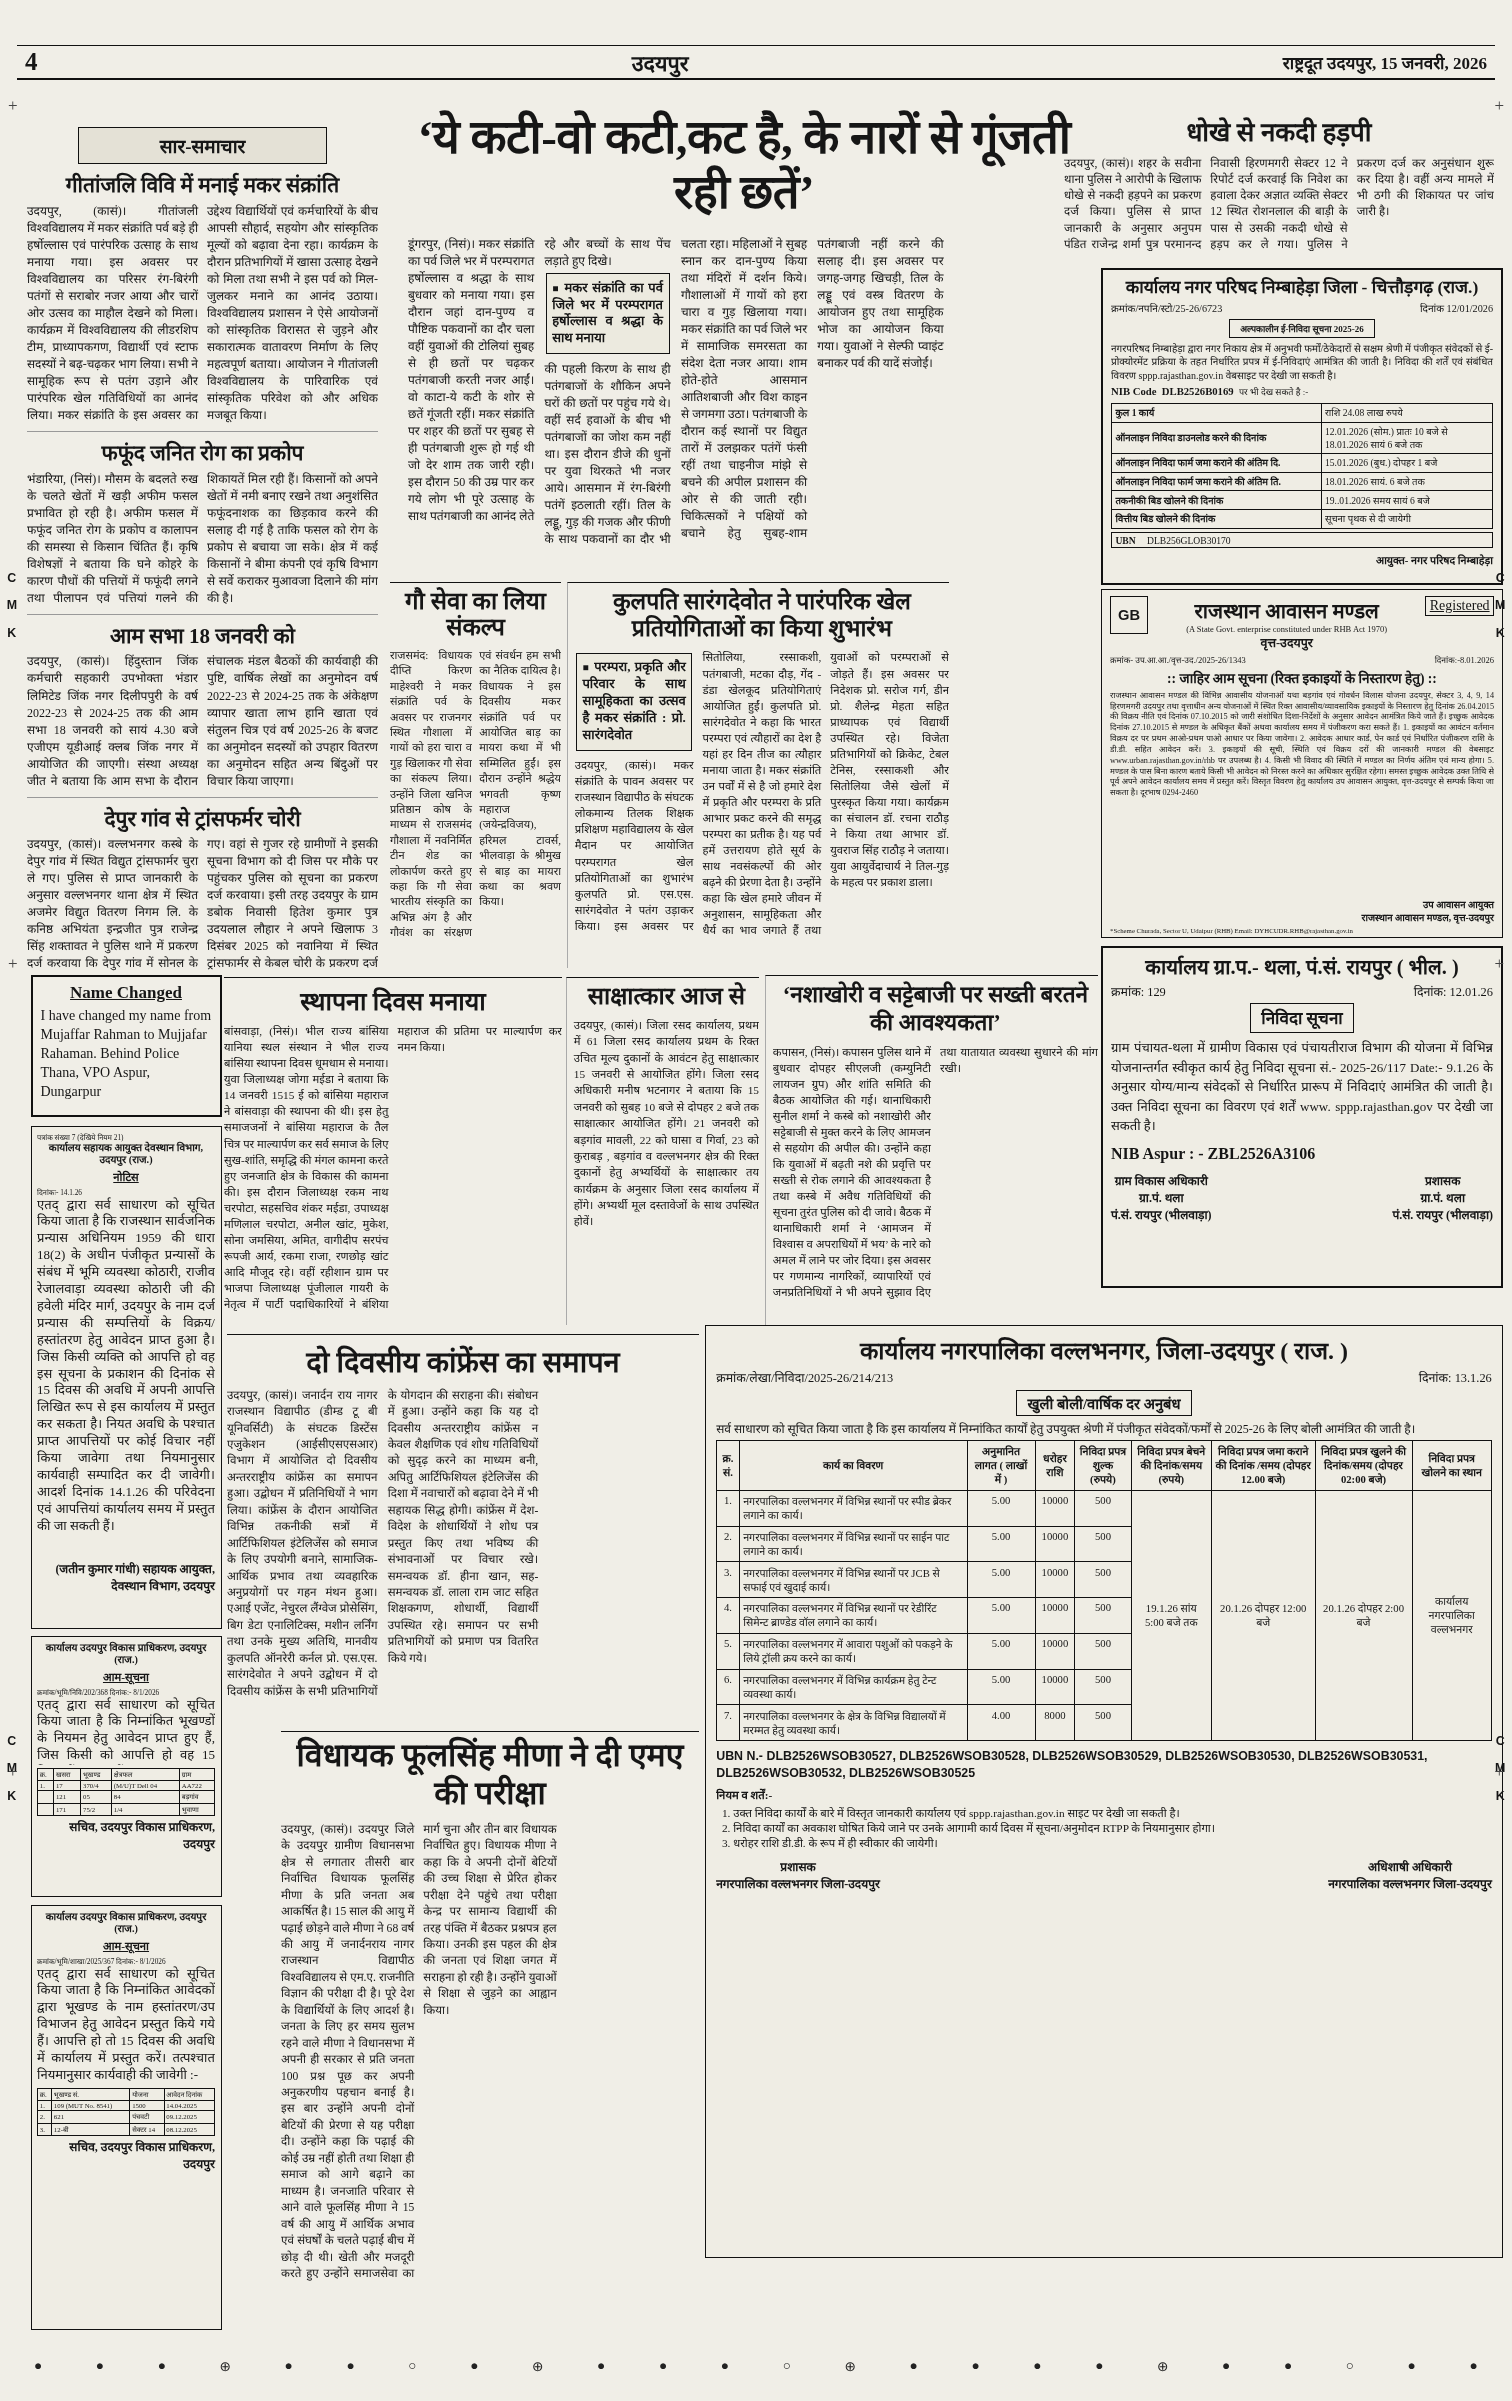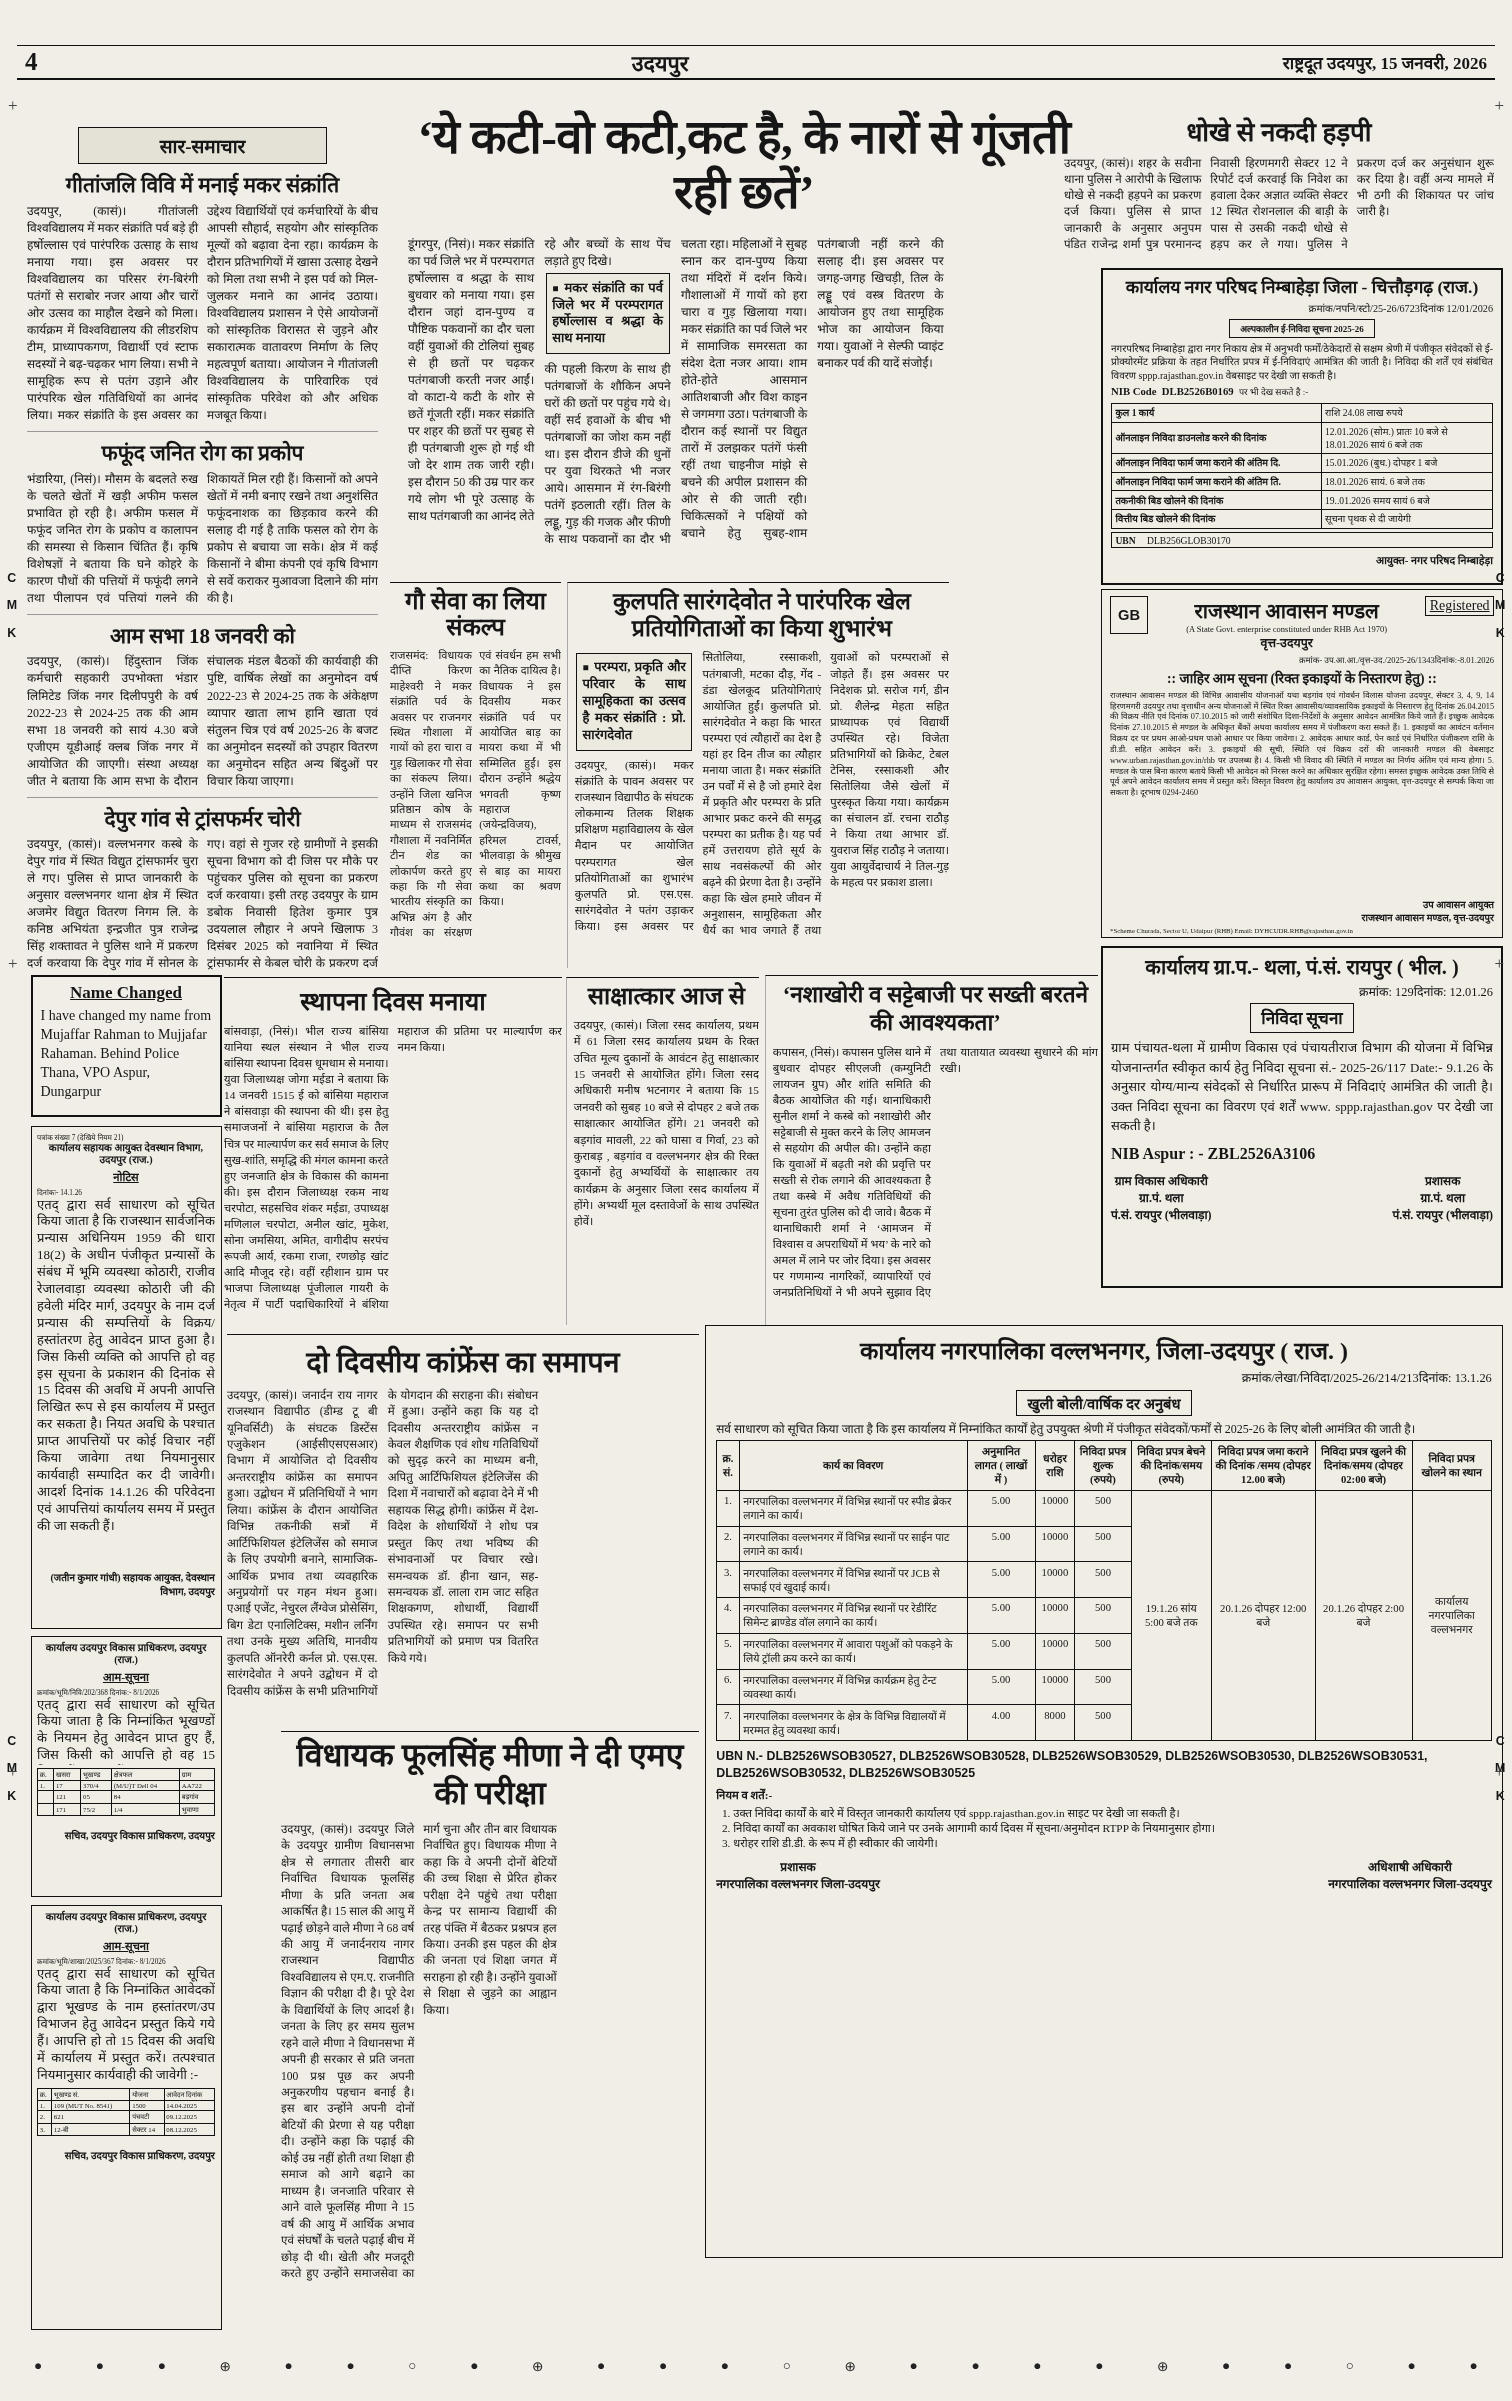--- a/index.html
+++ b/index.html
@@ -45,21 +45,21 @@
   #kulpati .bd{font-size:11.3px;line-height:1.42;column-count:3;column-gap:9px;height:294px;column-fill:auto;}
 
   
   #dhokha{left:1064px;top:113px;width:430px;height:148px;}
   #dhokha h3{font-size:26px;font-weight:bold;text-align:center;margin:0 0 6.8px 0;}
   #dhokha .bd{font-size:11.6px;line-height:1.4;column-count:3;column-gap:9px;height:107px;column-fill:auto;}
 
   
   .tender{border:2.3px solid #111;background:#efede4;box-sizing:border-box;padding:6.8px 8px;}
   .tender .office{font-size:17.5px;font-weight:bold;text-align:center;line-height:1.2;}
-  .refrow{display:flex;justify-content:flex-end;font-size:10.2px;margin:3.4px 0;}
+  .refrow{display:flex;justify-content:space-between;font-size:10.2px;margin:3.4px 0;}
   .headbox{border:1.1px solid #111;display:block;margin:3.4px auto;padding:2.3px 10.2px;font-weight:bold;text-align:center;width:fit-content;}
   .smallbd{font-size:10px;line-height:1.35;text-align:justify;}
   .kvtable{width:100%;border-collapse:collapse;margin-top:4.5px;font-size:9.6px;}
   .kvtable td{border:0.8px solid #111;padding:2.3px 3.4px;}
   .signright{text-align:right;font-weight:bold;font-size:10.7px;margin-top:4.5px;}
 
   #nimbahera{left:1101px;top:268px;width:402px;height:317px;}
   #awas{left:1101px;top:589px;width:402px;height:349px;border:1.7px solid #111;background:#efede4;box-sizing:border-box;padding:5.6px 8px;}
   #awas .orgrow{display:flex;align-items:flex-start;gap:5.6px;}
   #awas .logo{width:36px;height:36px;border:1.1px solid #111;display:flex;align-items:center;justify-content:center;
@@ -122,21 +122,21 @@
   
   #namechanged{left:30.5px;top:975px;width:191px;height:142px;border:2.8px solid #111;box-sizing:border-box;padding:5.6px 8px;}
   #namechanged .t{font-size:17px;font-weight:bold;text-align:center;text-decoration:underline;margin-bottom:4.5px;}
   #namechanged .bd{font-size:14px;line-height:1.35;}
 
   .lnotice{left:30.5px;width:191px;border:1.4px solid #111;box-sizing:border-box;padding:4.5px 5.6px;background:#efede4;}
   .lnotice .off{font-size:10.2px;font-weight:bold;text-align:center;line-height:1.25;}
   .lnotice .hd{font-size:11.3px;font-weight:bold;text-align:center;text-decoration:underline;margin:2.3px 0;}
   .lnotice .meta{font-size:7.3px;display:flex;justify-content:space-between;}
   .lnotice .bd{font-size:13px;line-height:1.3;text-align:justify;overflow:hidden;}
-  .lnotice .sgn{font-size:10px;text-align:right;font-weight:bold;margin-top:12px;}
+  .lnotice .sgn{font-size:12px;text-align:right;font-weight:bold;margin-top:2px;}
   .ntable{width:100%;border-collapse:collapse;font-size:6.8px;margin-top:3.4px;}
   .ntable td{border:0.6px solid #111;padding:1.1px 1.7px;}
   #lnotice1{top:1126px;height:503px;}
   #lnotice2{top:1636px;height:261px;}
   #lnotice3{top:1905px;height:425px;}
 
   
   .cmk{width:14.7px;text-align:center;font-family:"Liberation Sans",sans-serif;font-weight:bold;font-size:12.4px;line-height:2.2;}
   .plus{position:absolute;font-size:17px;color:#444;}
   #footerdots{left:34px;right:34px;bottom:26px;position:absolute;display:flex;justify-content:space-between;

